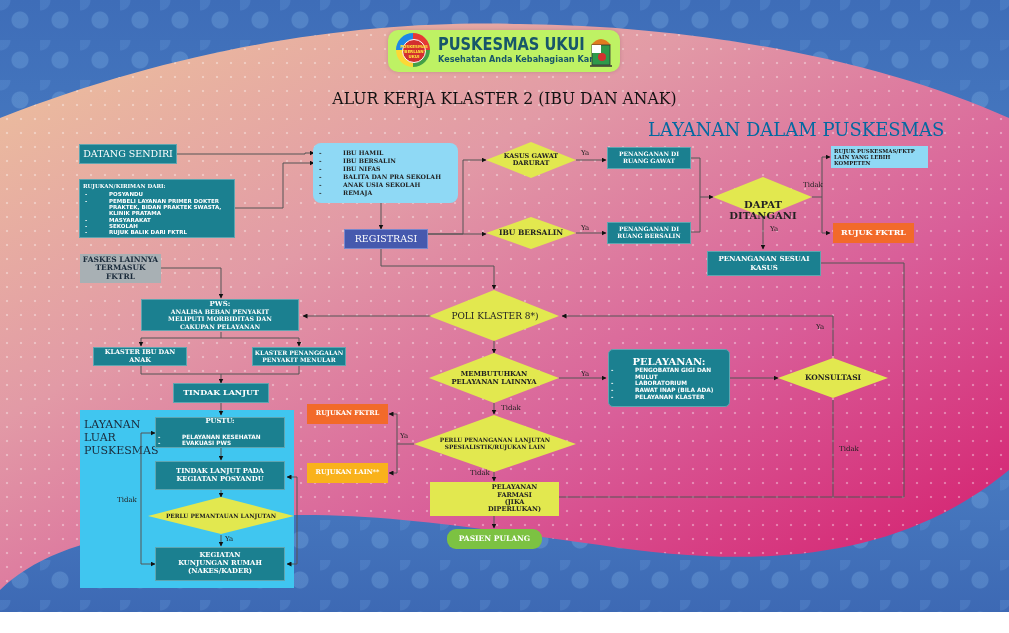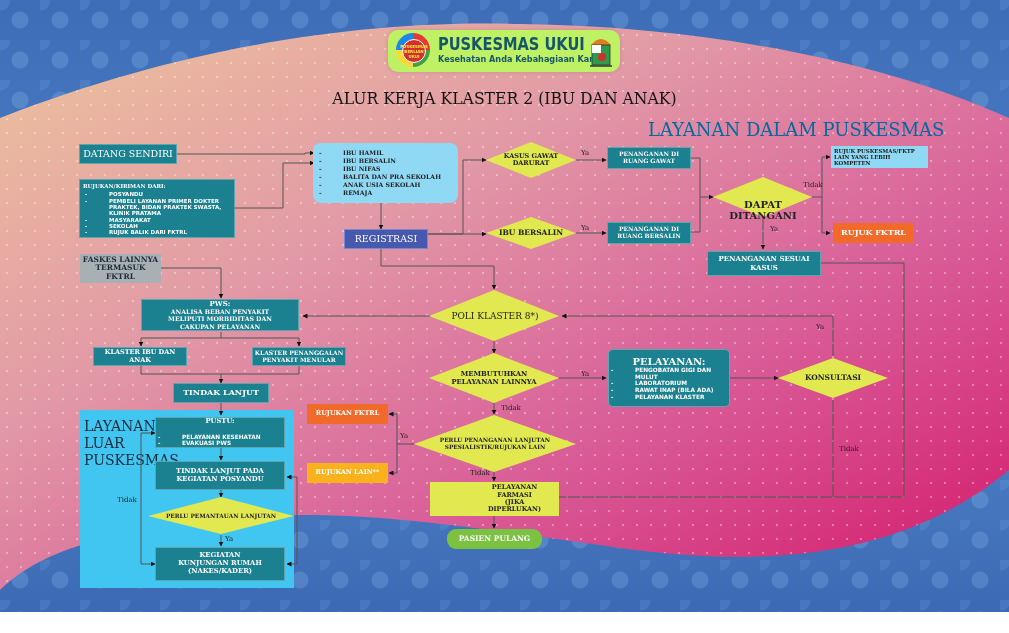--- a/index.html
+++ b/index.html
@@ -66,21 +66,21 @@
     <rect x="4" y="12" width="9" height="8" fill="#fff"></rect>
     <circle cx="14" cy="24" r="4" fill="#d32f2f"></circle>
     <path d="M2 33 L24 33" stroke="#333" stroke-width="1.5"></path>
   </svg>
 </div>
 
 <div id="main-title">ALUR KERJA KLASTER 2 (IBU DAN ANAK)</div>
 <div id="sub-title">LAYANAN DALAM PUSKESMAS</div>
 
 <div style="position:absolute;left:80px;top:410px;width:214px;height:178px;background:#40c6f0;"></div>
-<div style="position:absolute;left:84px;top:418px;font-size:14px;color:#1a2a3a;white-space:pre-line;line-height:1.2;">LAYANAN
+<div style="position:absolute;left:84px;top:418px;font-size:11px;color:#1a2a3a;white-space:pre-line;line-height:1.2;">LAYANAN
 LUAR
 PUSKESMAS</div>
 
 <svg id="lines" viewBox="0 0 1009 612">
   <defs>
     <marker id="ah" viewBox="0 0 10 10" refX="9" refY="5" markerWidth="5" markerHeight="5" orient="auto">
       <path d="M0 0 L10 5 L0 10 Z" fill="#111"></path>
     </marker>
   </defs>
   <g stroke="#555" stroke-width="1" fill="none">

